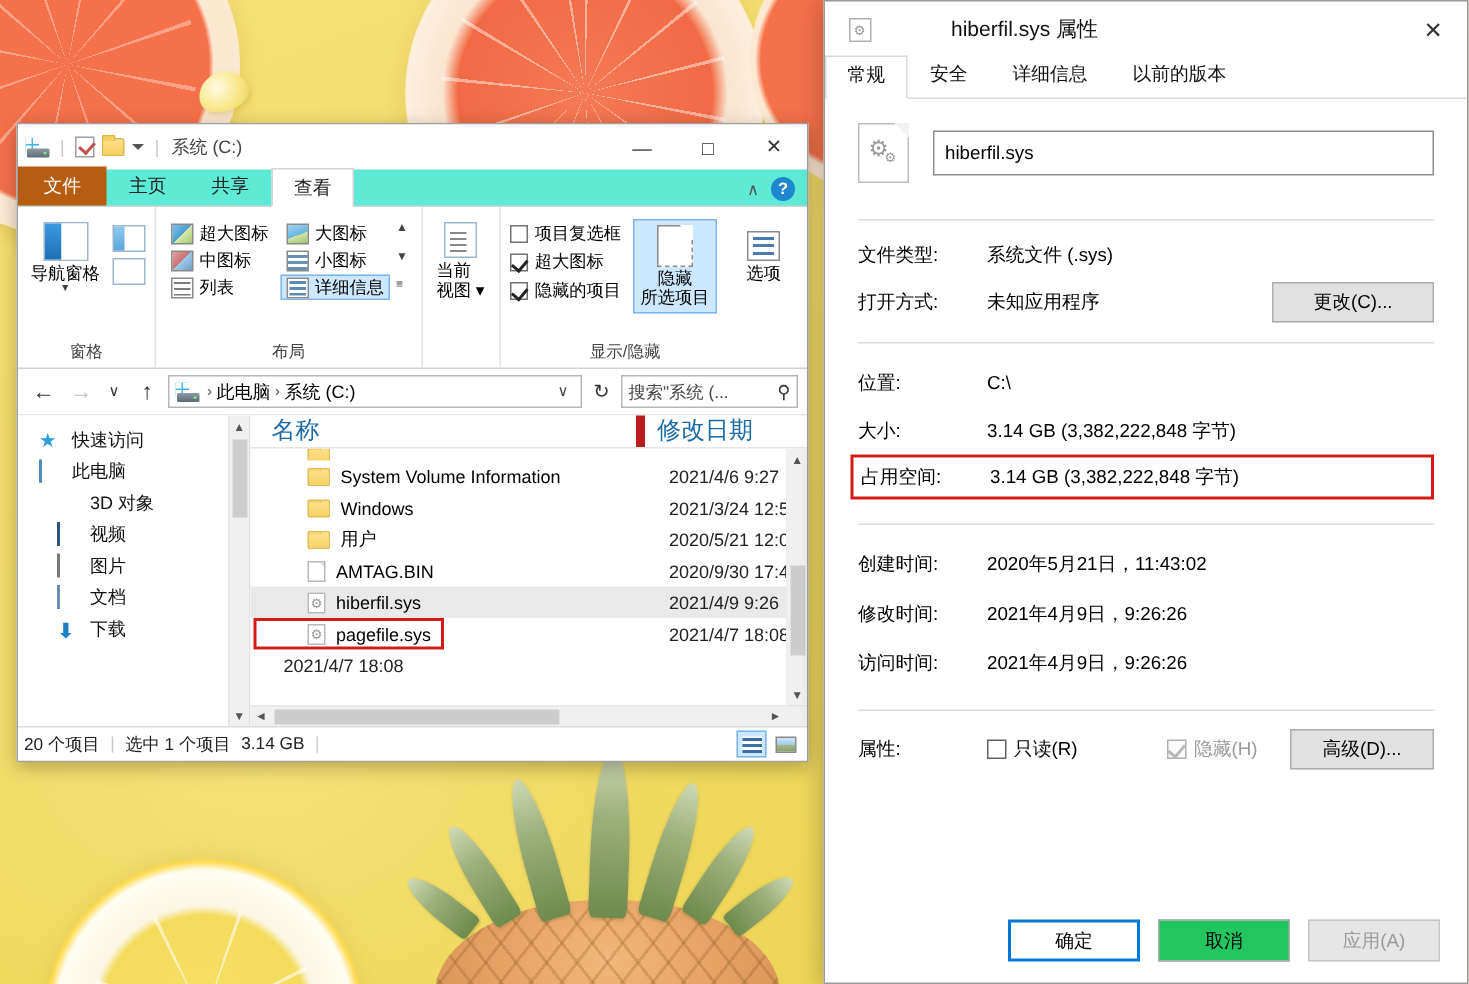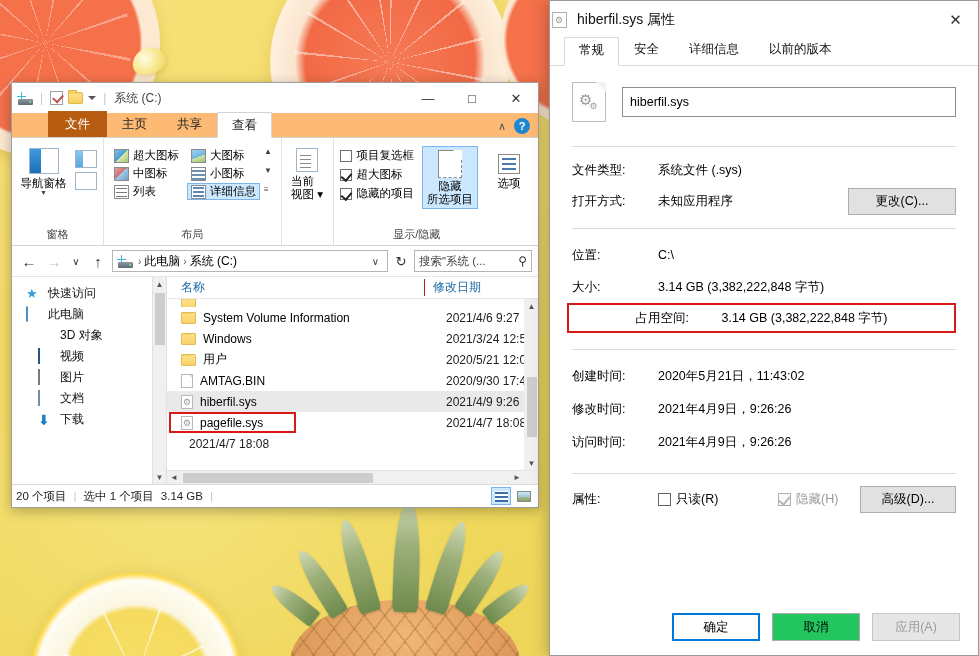--- a/index.html
+++ b/index.html
@@ -136,22 +136,22 @@
   }
   .caret-dn { width:0;height:0;border-left:4px solid transparent;border-right:4px solid transparent;border-top:4px solid #555; }
   .ex-title-text { margin-left: 6px; font-size: 12px; color: #444; }
   .ex-winbtns { margin-left:auto; display:flex; height:30px; }
   .ex-winbtn {
     width:44px; height:30px; display:flex;align-items:center;justify-content:center;
     font-size:13px;color:#333;
   }
 
   .ex-tabs {
-    height: 25px; display: flex; align-items: flex-end; background: #fdba74;
-    border-bottom: 1px solid #d4d4d4; flex:none; position: relative; padding-left: 36px;
+    height: 25px; display: flex; align-items: flex-end; background: #5eead4;
+    border-bottom: 1px solid #d4d4d4; flex:none; position: relative;
   }
   .ex-tab {
     padding: 4px 15px 5px; font-size: 12.5px; color: #222; line-height: 16px;
   }
   .ex-tab.file { background:#b75d11; color:#fff; padding: 5px 17px 5px; }
   .ex-tab.active {
     background:#fff; border:1px solid #d4d4d4; border-bottom:1px solid #fff;
     margin-bottom:-1px; padding: 4px 14px;
   }
   .ex-tabs-right { margin-left:auto; display:flex; align-items:center; gap:8px; padding-right:8px; padding-bottom:3px;}
@@ -311,28 +311,28 @@
     border-left:1px solid #e0e0e0;
   }
   .nav-scroll .ar{height:14px;display:flex;align-items:center;justify-content:center;font-size:8px;color:#555;}
   .nav-scroll .thumb{
     position:absolute;left:2px;top:16px;width:10px;height:52px;background:#cdcdcd;
   }
 
   .ex-files{flex:1;display:flex;flex-direction:column;min-width:0;position:relative;background:#fff;}
   .files-head{
     height:22px;display:flex;align-items:center;border-bottom:1px solid #e6e6e6;
-    font-size:12px;color:#1b6aa5;flex:none;
+    font-size:16px;color:#1b6aa5;flex:none;
   }
   .fh-name{flex:1;padding-left:14px;}
-  .fh-date{width:100px;padding-left:8px;border-left:1px solid #b91c1c;}
+  .fh-date{width:100px;padding-left:8px;border-left:6px solid #b91c1c;}
   .files-body{flex:1;overflow:hidden;position:relative;}
   .file-row{display:flex;align-items:center;height:21px;font-size:12px;padding-left:14px;}
   .file-row.sel{background:#e9e9e9;}
-  .fr-name{flex:1;display:flex;align-items:center;gap:7px;min-width:0;}
+  .fr-name{flex:1;display:flex;align-items:center;gap:7px;min-width:0;margin-left:24px;}
   .fr-name span{overflow:hidden;white-space:nowrap;text-overflow:ellipsis;}
   .fr-date{width:100px;padding-left:8px;color:#222;white-space:nowrap;overflow:hidden;}
   .f-folder{
     width:15px;height:12px;flex:none;background:linear-gradient(180deg,#ffe08a 0%,#f8d26a 100%);
     border:1px solid #e3bd52;border-radius:1px;position:relative;margin-top:1px;
   }
   .f-folder::before{
     content:"";position:absolute;left:-1px;top:-3px;width:7px;height:3px;
     background:#f8d26a;border:1px solid #e3bd52;border-bottom:none;
   }
@@ -371,27 +371,27 @@
   .v-det{width:13px;height:11px;position:relative;}
   .v-det::after{content:"";position:absolute;inset:0;background:repeating-linear-gradient(0deg,#3a6ea5 0 2px,#fff 2px 4px);}
   .v-thumb{width:14px;height:11px;border:1px solid #8a8a8a;background:linear-gradient(180deg,#cfe6f5 0%,#9ec8e4 55%,#a8b88a 55%,#87a06a 100%);}
 
   
   #props {
     position:absolute; left:549px; top:0; width:430px; height:656px;
     background:#fff; border:1px solid #9a9a9a; box-shadow:0 2px 16px rgba(0,0,0,.3);
     display:flex; flex-direction:column;
   }
-  .pr-title{height:38px;display:flex;align-items:center;padding-left:2px;flex:none;}
+  .pr-title{height:38px;display:flex;align-items:center;padding-left:16px;flex:none;gap:43px;}
   .pr-ico{width:15px;height:16px;background:#fff;border:1px solid #b0b0b0;position:relative;flex:none;}
   .pr-ico::before{content:"\2699";position:absolute;left:2px;top:1px;font-size:9px;color:#9a9a9a;line-height:12px;}
   .pr-title-text{margin-left:10px;font-size:14px;color:#111;}
   .pr-close{margin-left:auto;width:45px;height:38px;display:flex;align-items:center;justify-content:center;font-size:15px;color:#333;}
 
-  .pr-tabs{display:flex;align-items:flex-end;padding-left:14px;border-bottom:1px solid #d9d9d9;flex:none;height:27px;}
+  .pr-tabs{display:flex;align-items:flex-end;border-bottom:1px solid #d9d9d9;flex:none;height:27px;}
   .pr-tab{padding:4px 14px 6px;font-size:12.5px;color:#111;border:1px solid transparent;}
   .pr-tab.active{background:#fff;border:1px solid #d9d9d9;border-bottom:1px solid #fff;margin-bottom:-1px;}
 
   .pr-body{flex:1;padding:16px 22px 6px;display:flex;flex-direction:column;min-height:0;}
   .pr-namerow{display:flex;align-items:center;gap:16px;margin-bottom:14px;}
   .pr-bigico{
     width:34px;height:40px;background:#fff;border:1px solid #bdbdbd;position:relative;flex:none;
   }
   .pr-bigico::after{
     content:"";position:absolute;right:-1px;top:-1px;border-width:0 10px 10px 0;border-style:solid;
@@ -798,21 +798,21 @@
     <div class="pr-row" style="min-height:32px;">
       <span class="pr-label">位置:</span>
       <span class="pr-val">C:\</span>
     </div>
 
     <div class="pr-row" style="min-height:32px;">
       <span class="pr-label">大小:</span>
       <span class="pr-val">3.14 GB (3,382,222,848 字节)</span>
     </div>
 
-    <div class="pr-row hl-box" style="min-height:30px;justify-content:center;">
+    <div class="pr-row hl-box" style="min-height:30px;">
       <span class="pr-label">占用空间:</span>
       <span class="pr-val">3.14 GB (3,382,222,848 字节)</span>
     </div>
 
     <hr class="hr" style="margin-top:16px;">
 
     <div class="pr-row" style="min-height:33px;">
       <span class="pr-label">创建时间:</span>
       <span class="pr-val">2020年5月21日，11:43:02</span>
     </div>

